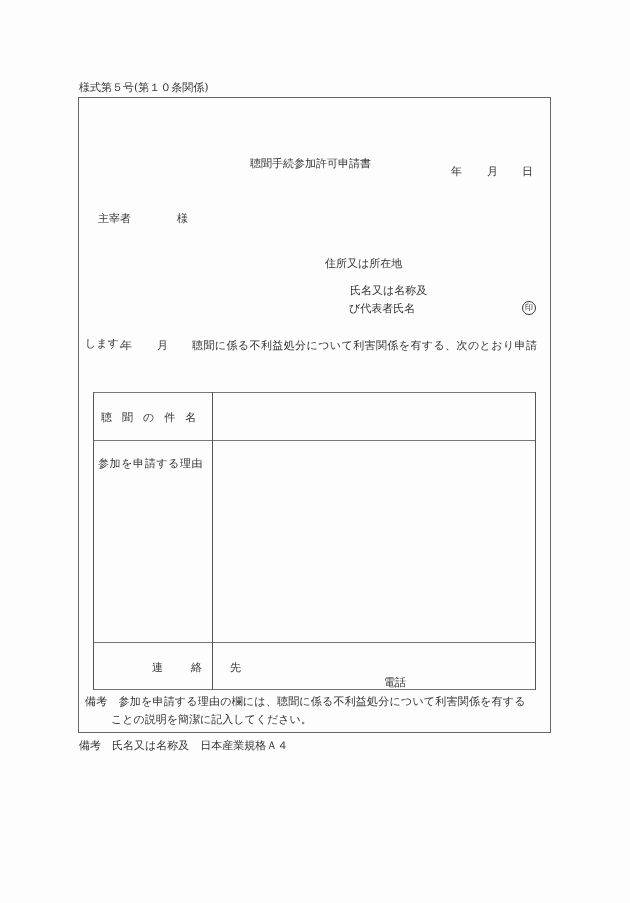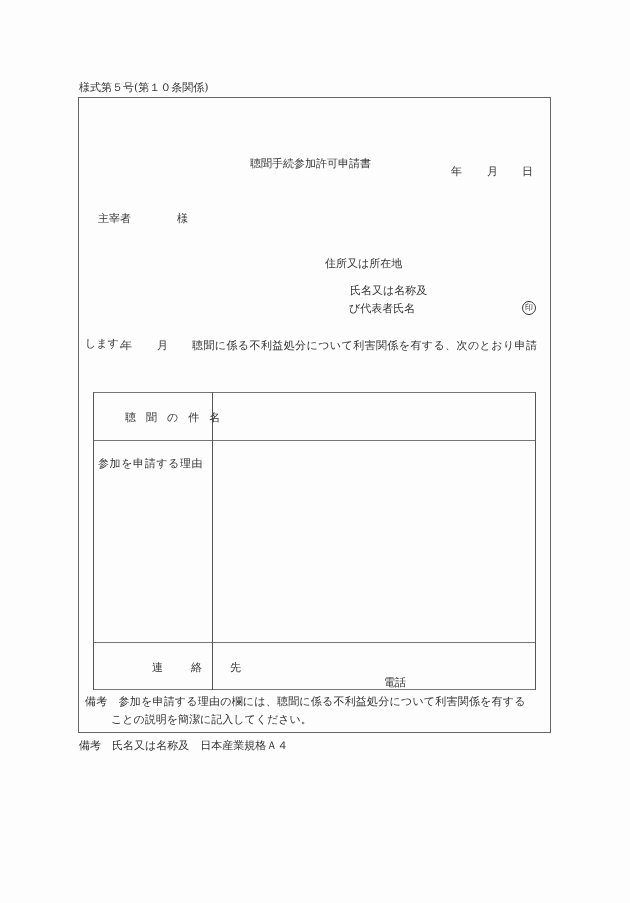--- a/index.html
+++ b/index.html
@@ -59,21 +59,21 @@
 
 <div>
   <div class="table-line-h" style="left:93px;top:392px;width:443px;"></div>
   <div class="table-line-h" style="left:93px;top:440px;width:443px;"></div>
   <div class="table-line-h" style="left:93px;top:642px;width:443px;"></div>
   <div class="table-line-h" style="left:93px;top:689px;width:443px;"></div>
   <div class="table-line-v" style="left:93px;top:392px;height:298px;"></div>
   <div class="table-line-v" style="left:212px;top:392px;height:298px;"></div>
   <div class="table-line-v" style="left:535px;top:392px;height:298px;"></div>
 
-  <span class="abs spaced" style="left:101px;top:410px;margin-left:24px;">聴聞の件名</span>
+  <span class="abs spaced" style="left:101px;top:410px;">聴聞の件名</span>
   <div class="abs" style="left:213px;top:393px;width:322px;height:47px;"></div>
 
   <span class="abs" style="left:98px;top:456px;letter-spacing:0.6px;">参加を申請する理由</span>
   <div class="abs" style="left:213px;top:441px;width:322px;height:201px;"></div>
 
   <span class="abs spaced-wide" style="left:112px;top:660px;">連絡先</span>
   <div class="abs" style="left:213px;top:643px;width:322px;height:46px;"></div>
   <span class="abs" style="left:384px;top:675px;">電話</span>
 </div>
 

